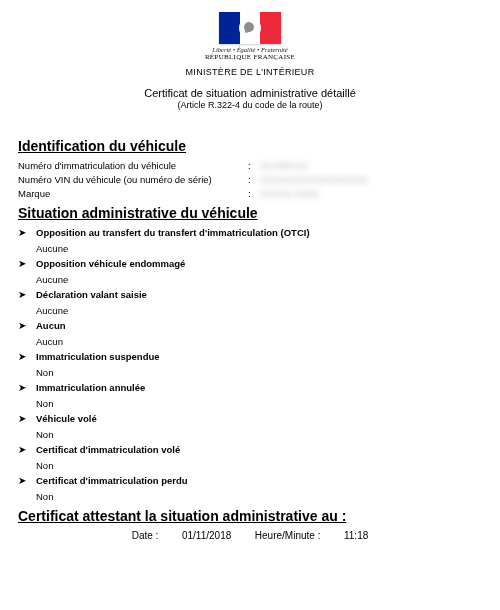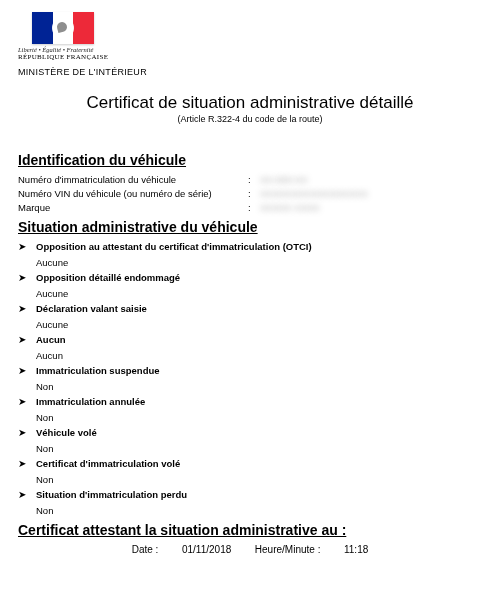--- a/index.html
+++ b/index.html
@@ -7,20 +7,21 @@
     width: 500px;
     height: 610px;
     background: #fff;
     font-family: Arial, Helvetica, sans-serif;
     color: #000;
     font-size: 10px;
     padding: 12px 18px 10px 18px;
     overflow: hidden;
   }
   .logo-block {
+    text-align: center;
     margin-bottom: 6px;
   }
   .logo {
     display: inline-block;
   }
   .flag {
     display: flex;
     width: 62px;
     height: 32px;
     margin: 0 auto 2px auto;
@@ -54,29 +55,29 @@
     font-style: italic;
     font-family: "Times New Roman", serif;
     color:#222;
   }
   .republique {
     font-size: 7px;
     letter-spacing: 0.3px;
     font-family: "Times New Roman", serif;
   }
   .ministry {
-    text-align:left;
+    text-align:center;
     font-size: 9px;
     letter-spacing: 0.3px;
     text-transform: uppercase;
-    margin-bottom: 16px;
+    margin-bottom: 10px;
   }
   .title {
     text-align:center;
-    font-size: 17px;
+    font-size: 11px;
     margin-bottom: 1px;
   }
   .subtitle {
     text-align:center;
     font-size: 9px;
     margin-bottom: 28px;
   }
   .section-header {
     font-weight: bold;
     font-size: 14px;
@@ -168,28 +169,28 @@
   <div class="colon">:</div>
   <div class="val">XXXXX  XXXX</div>
 </div>
 
 <div class="section-header">Situation administrative du véhicule</div>
 
 <ul class="status-list" id="status-list">
     <li class="status-item">
       <div class="row">
         <span class="chevron">➤</span>
-        <span class="status-label">Opposition au attestant du certificat d'immatriculation (OTCI)</span>
+        <span class="status-label">Opposition au transfert du transfert d'immatriculation (OTCI)</span>
       </div>
       <div class="status-value">Aucune</div>
     </li>
     <li class="status-item">
       <div class="row">
         <span class="chevron">➤</span>
-        <span class="status-label">Opposition détaillé endommagé</span>
+        <span class="status-label">Opposition véhicule endommagé</span>
       </div>
       <div class="status-value">Aucune</div>
     </li>
     <li class="status-item">
       <div class="row">
         <span class="chevron">➤</span>
         <span class="status-label">Déclaration valant saisie</span>
       </div>
       <div class="status-value">Aucune</div>
     </li>
@@ -224,21 +225,21 @@
     <li class="status-item">
       <div class="row">
         <span class="chevron">➤</span>
         <span class="status-label">Certificat d'immatriculation volé</span>
       </div>
       <div class="status-value">Non</div>
     </li>
     <li class="status-item">
       <div class="row">
         <span class="chevron">➤</span>
-        <span class="status-label">Situation d'immatriculation perdu</span>
+        <span class="status-label">Certificat d'immatriculation perdu</span>
       </div>
       <div class="status-value">Non</div>
     </li>
   </ul>
 
 <div class="section-header">Certificat attestant la situation administrative au :</div>
 
 <div class="cert-line">
   <span>Date :</span>
   <span class="gap"></span>

